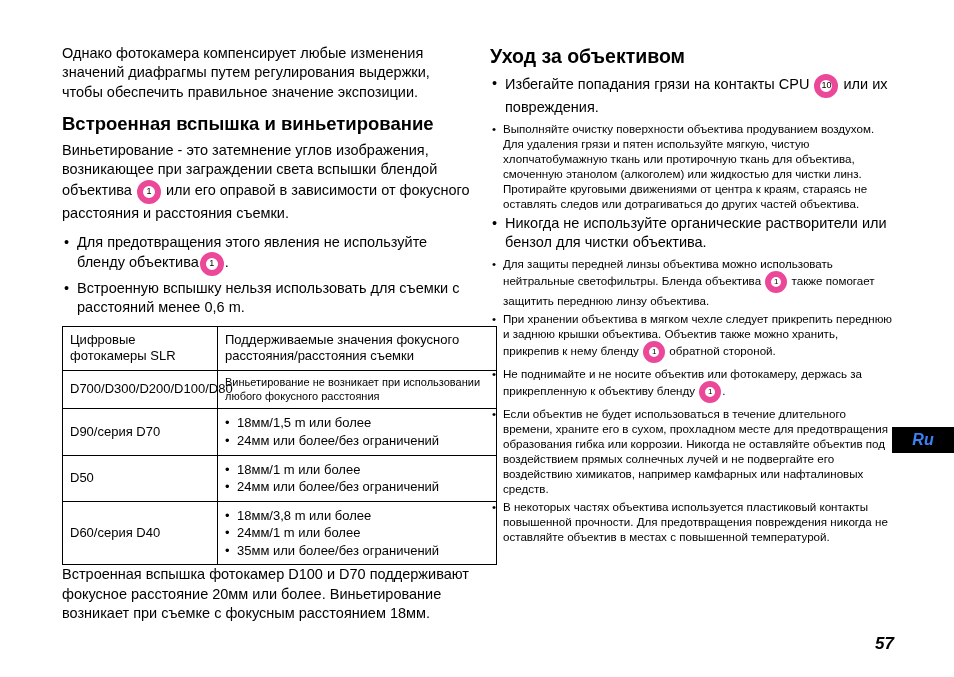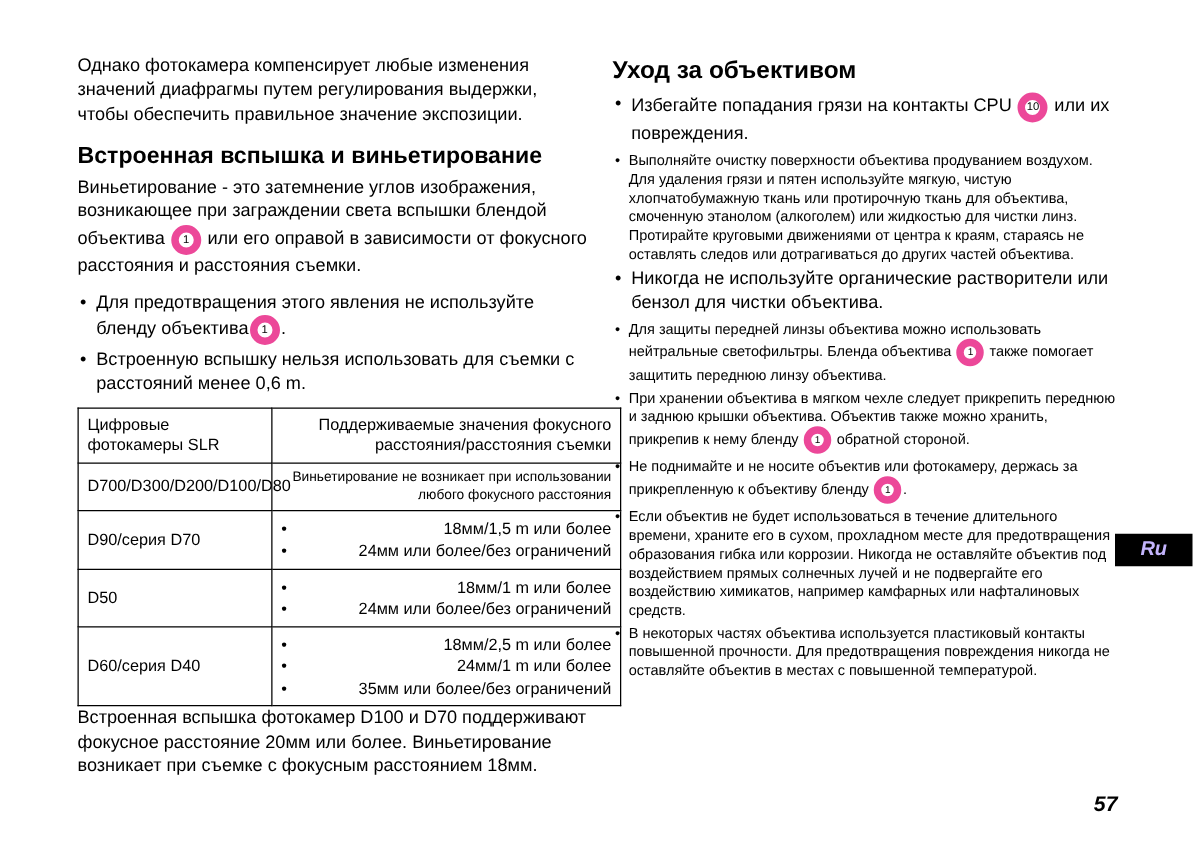--- a/index.html
+++ b/index.html
@@ -106,21 +106,21 @@
     table-layout: fixed;
   }
   table.flashtable td {
     border: 1px solid #000;
     padding: 5px 7px;
     vertical-align: middle;
     font-size: 13px;
     line-height: 1.28;
   }
   table.flashtable td.c1 { width: 140px; }
-  table.flashtable td.c2 { width: 264px; text-align: right; }
+  table.flashtable td.c2 { width: 264px; }
   table.flashtable td.small {
     font-size: 11px;
     line-height: 1.25;
   }
   .cell-list {
     list-style: none;
     margin: 0;
     padding: 0;
   }
   .cell-list li {
@@ -135,21 +135,21 @@
     left: 0;
     top: 0;
   }
   .ru-tab {
     position: absolute;
     right: 0;
     top: 427px;
     width: 62px;
     height: 26px;
     background: #000;
-    color: #c4b5fd;
+    color: #3b82f6;
     font-size: 16px;
     font-weight: bold;
     font-style: italic;
     display: flex;
     align-items: center;
     justify-content: center;
   }
   .page-number {
     position: absolute;
     right: 60px;
@@ -210,21 +210,21 @@
             <ul class="cell-list">
               <li>18мм/1 m или более</li>
               <li>24мм или более/без ограничений</li>
             </ul>
           </td>
         </tr>
         <tr>
           <td class="c1">D60/серия D40</td>
           <td class="c2">
             <ul class="cell-list">
-              <li>18мм/2,5 m или более</li>
+              <li>18мм/3,8 m или более</li>
               <li>24мм/1 m или более</li>
               <li>35мм или более/без ограничений</li>
             </ul>
           </td>
         </tr>
       </tbody>
     </table>
 
     <p class="para">Встроенная вспышка фотокамер D100 и D70 поддерживают фокусное расстояние 20мм или более. Виньетирование возникает при съемке с фокусным расстоянием 18мм.</p>
   </div>

